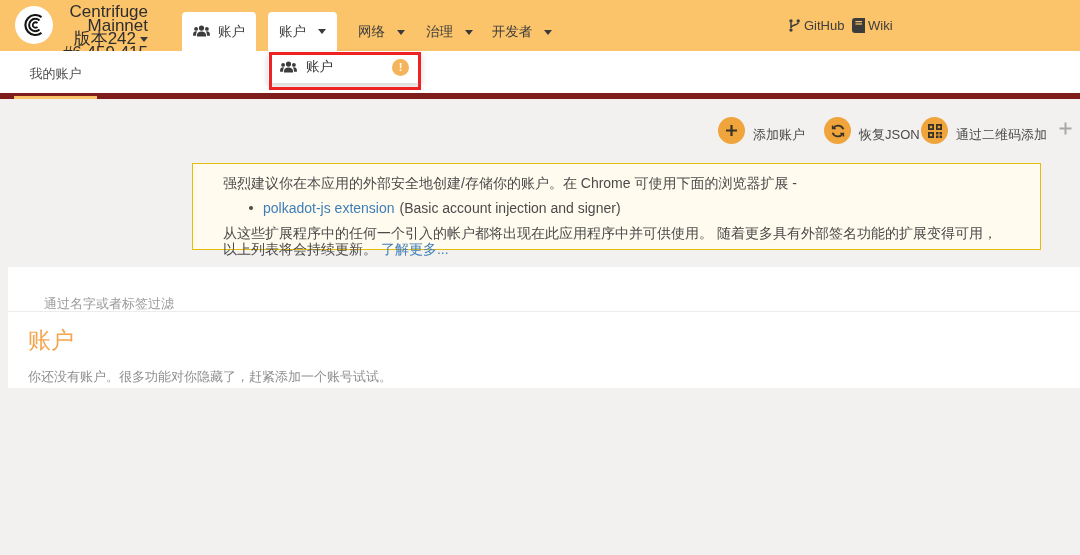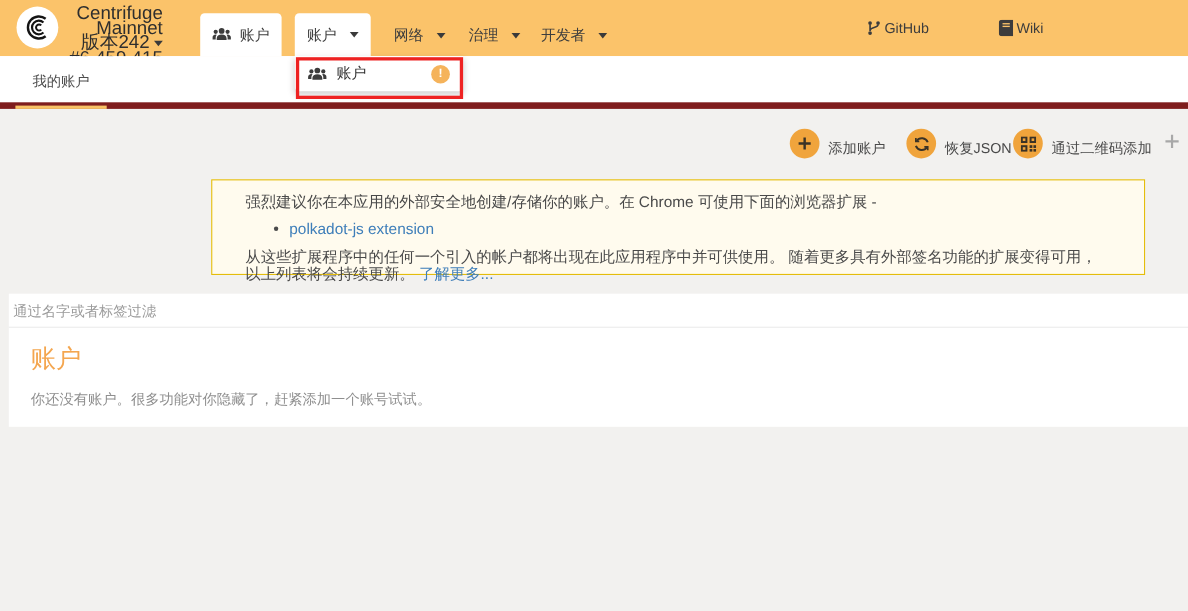--- a/index.html
+++ b/index.html
@@ -50,21 +50,21 @@
   .plus-toggle{position:absolute;left:1058px;top:121px;color:#a8a8a8;cursor:pointer}
   
   .notice{position:absolute;left:192px;top:163px;width:849px;height:87px;background:var(--notice_bg);
     border:1px solid var(--notice_border);padding:11px 30px;font-size:14px;color:#4a4a4a;line-height:16px}
   .notice .bullet-line{display:flex;align-items:center;margin:9px 0 0 26px}
   .notice .dot{width:4px;height:4px;border-radius:50%;background:#4a4a4a;margin-right:10px}
   .notice .line2{margin-top:9px}
   a.lnk{color:var(--link);text-decoration:none;cursor:pointer}
   
   .card{position:absolute;left:8px;top:267px;width:1072px;height:121px;background:#fff}
-  .filter{height:31px;border-bottom:1px solid #ececec;display:flex;align-items:center;padding:0 4px}
+  .filter{height:45px;border-bottom:1px solid #ececec;display:flex;align-items:flex-end;padding:0 36px}
   .filter input{border:none;outline:none;width:100%;font-size:13px;color:#555;background:transparent;
     font-family:"Liberation Sans",sans-serif}
   .filter input::placeholder{color:#9b9b9b}
   .card-body{padding:13px 20px 0 20px}
   .section-title{font-size:23px;font-weight:400;color:var(--section_title)}
   .empty-msg{margin-top:12px;font-size:13px;color:#8f8f8f}
 </style>
 </head>
 <body>
 
@@ -126,21 +126,21 @@
       <svg width="13" height="15" viewBox="0 0 14 15" fill="currentColor">
         <circle cx="3.2" cy="2.6" r="1.8"></circle>
           <circle cx="11" cy="2.6" r="1.8"></circle>
           <circle cx="3.2" cy="12.4" r="1.8"></circle>
         <path d="M3.2 4v6.5M11 4.2c0 3.2-7.8 2.2-7.8 5.6" fill="none" stroke="currentColor" stroke-width="1.6"></path>
       </svg>
     </span>
     <span>GitHub</span>
   </div>
 
-  <div class="toplink" style="left:908px">
+  <div class="toplink" style="left:852px">
     <span class="icon">
       <svg width="13" height="15" viewBox="0 0 13 15" fill="currentColor">
         <path d="M3 0h10v15H3A3 3 0 0 1 0 12V3a3 3 0 0 1 3-3z"></path>
         <rect x="3.4" y="3" width="6.6" height="1.2" fill="var(--topbar)"></rect>
         <rect x="3.4" y="5.4" width="6.6" height="1.2" fill="var(--topbar)"></rect>
       </svg>
     </span>
     <span>Wiki</span>
   </div>
 </div>
@@ -212,20 +212,21 @@
   <svg width="15" height="15" viewBox="0 0 15 15" stroke="#a8a8a8" stroke-width="2" fill="none">
     <path d="M7.5 1.5v12M1.5 7.5h12"></path>
   </svg>
 </div>
 
 <div class="notice">
   <div>强烈建议你在本应用的外部安全地创建/存储你的账户。在 Chrome 可使用下面的浏览器扩展 -</div>
   <div class="bullet-line">
     <span class="dot"></span>
     <a class="lnk">polkadot-js extension</a>
+    <span style="margin-left:5px">(Basic account injection and signer)</span>
   </div>
   <div class="line2"><span>从这些扩展程序中的任何一个引入的帐户都将出现在此应用程序中并可供使用。 随着更多具有外部签名功能的扩展变得可用，以上列表将会持续更新。</span>
     <a class="lnk">了解更多...</a>
   </div>
 </div>
 
 <div class="card">
   <div class="filter">
     <input type="text" placeholder="通过名字或者标签过滤" style="">
   </div>

